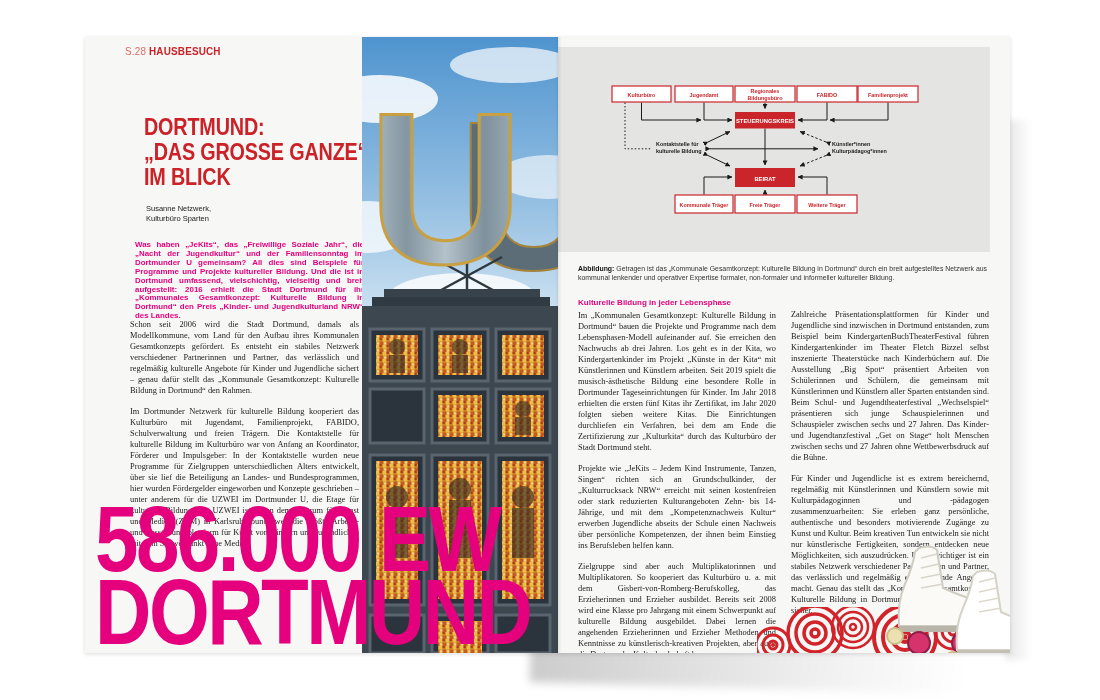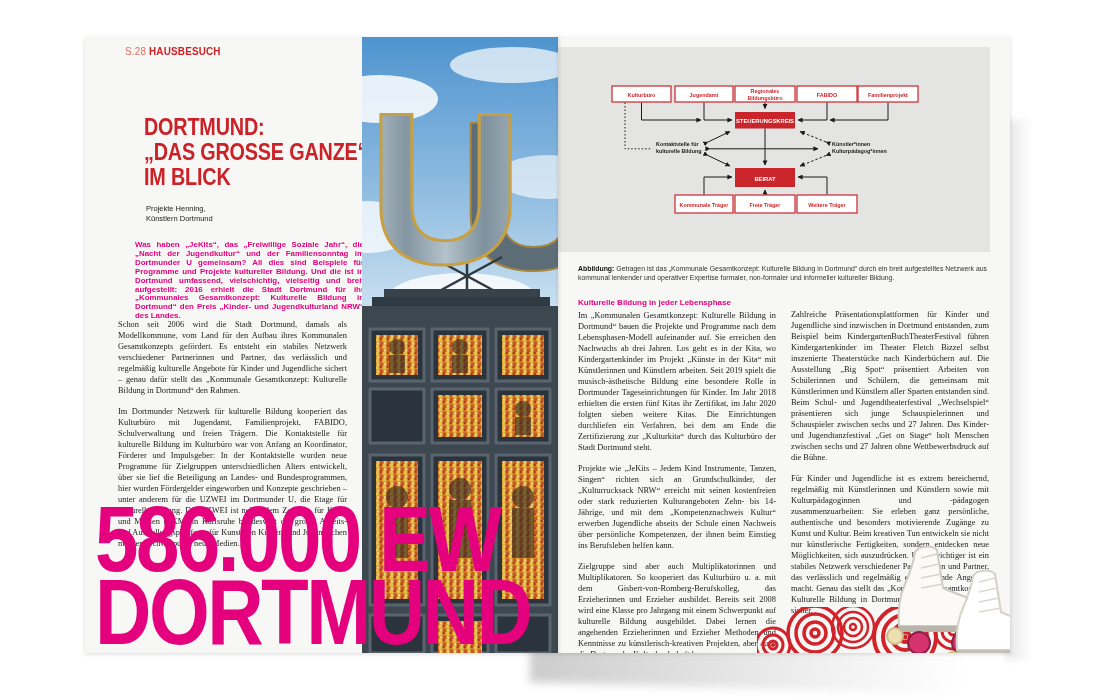--- a/index.html
+++ b/index.html
@@ -23,21 +23,21 @@
   .pg-header .section { color:#cb2127; font-weight:bold; }
   .cond { display:inline-block; transform:scaleX(0.9); transform-origin:left center; }
 
   
   .headline { position:absolute; left:59px; top:78px; color:#cb2127;
     font-size:23px; font-weight:bold; line-height:25px; letter-spacing:-0.2px;
     transform:scaleX(0.86); transform-origin:left top; white-space:nowrap; }
   .byline { position:absolute; left:61px; top:167px; font-size:7.5px; line-height:9.5px; color:#222; }
   .intro { position:absolute; left:50px; top:204px; width:229px; color:#e5007d;
     font-size:7.9px; font-weight:bold; line-height:8.9px; text-align:justify; }
-  .bodycol { position:absolute; left:33px; top:282px; width:229px; }
+  .bodycol { position:absolute; left:45px; top:282px; width:229px; }
   .serif-p { font-family:"Liberation Serif", serif; font-size:8.4px; line-height:11px;
     color:#1c1c1c; text-align:justify; margin-bottom:10px; }
   .photo { position:absolute; left:277px; top:0; width:196px; height:616px; z-index:1; }
   .bigstat { position:absolute; left:10px; top:466px; z-index:3; color:#e5007d;
     font-size:93px; font-weight:800; line-height:73px; letter-spacing:-3px;
     transform:scaleX(0.84); transform-origin:left top; white-space:nowrap; }
 
   
   .panel { position:absolute; left:473px; top:10px; width:432px; height:205px;
     background:#e4e4e2; z-index:2; }
@@ -67,22 +67,22 @@
       <span class="section">HAUSBESUCH</span></span>
     </div>
 
     <div class="headline">
       <div>DORTMUND:</div>
       <div>„DAS GROSSE GANZE“</div>
       <div>IM BLICK</div>
     </div>
 
     <div class="byline">
-      <div>Projekte Henning,</div>
-      <div>Künstlern Dortmund</div>
+      <div>Susanne Netzwerk,</div>
+      <div>Kulturbüro Sparten</div>
     </div>
 
     <div class="intro">Was haben „JeKits“, das „Freiwillige Soziale Jahr“, die „Nacht der Jugendkultur“ und der Familiensonntag im Dortmunder U gemeinsam? All dies sind Beispiele für Programme und Projekte kultureller Bildung. Und die ist in Dortmund umfassend, vielschichtig, vielseitig und breit aufgestellt: 2016 erhielt die Stadt Dortmund für ihr „Kommunales Gesamtkonzept: Kulturelle Bildung in Dortmund“ den Preis „Kinder- und Jugendkulturland NRW“ des Landes.</div>
 
     <div class="bodycol">
       <p class="serif-p">Schon seit 2006 wird die Stadt Dortmund, damals als Modellkommune, vom Land für den Aufbau ihres Kommunalen Gesamtkonzepts gefördert. Es entsteht ein stabiles Netzwerk verschiedener Partnerinnen und Partner, das verlässlich und regelmäßig kulturelle Angebote für Kinder und Jugendliche sichert – genau dafür stellt das „Kommunale Gesamtkonzept: Kulturelle Bildung in Dortmund“ den Rahmen.</p>
       <p class="serif-p">Im Dortmunder Netzwerk für kulturelle Bildung kooperiert das Kulturbüro mit Jugendamt, Familienprojekt, FABIDO, Schulverwaltung und freien Trägern. Die Kontaktstelle für kulturelle Bildung im Kulturbüro war von Anfang an Koordinator, Förderer und Impulsgeber: In der Kontaktstelle wurden neue Programme für Zielgruppen unterschiedlichen Alters entwickelt, über sie lief die Beteiligung an Landes- und Bundesprogrammen, hier wurden Fördergelder eingeworben und Konzepte geschrieben – unter anderem für die UZWEI im Dortmunder U, die Etage für kulturelle Bildung. Die UZWEI ist neben dem Zentrum für Kunst und Medien (ZKM) in Karlsruhe bundesweit die größte Arbeits- und Ausstellungsplattform für Kunst von Kindern und Jugendlichen mit dem Schwerpunkt neue Medien.</p>
     </div>
 
     <svg class="photo" viewBox="0 0 196 616" preserveAspectRatio="none">

